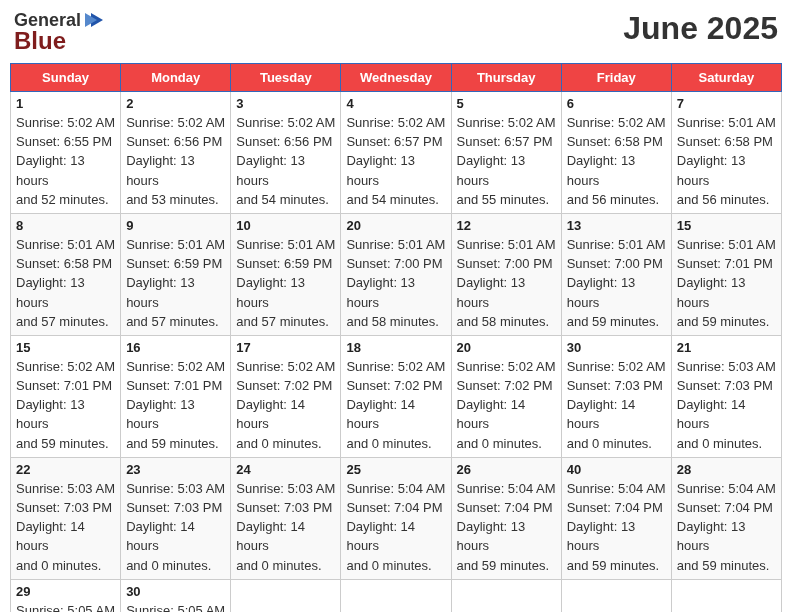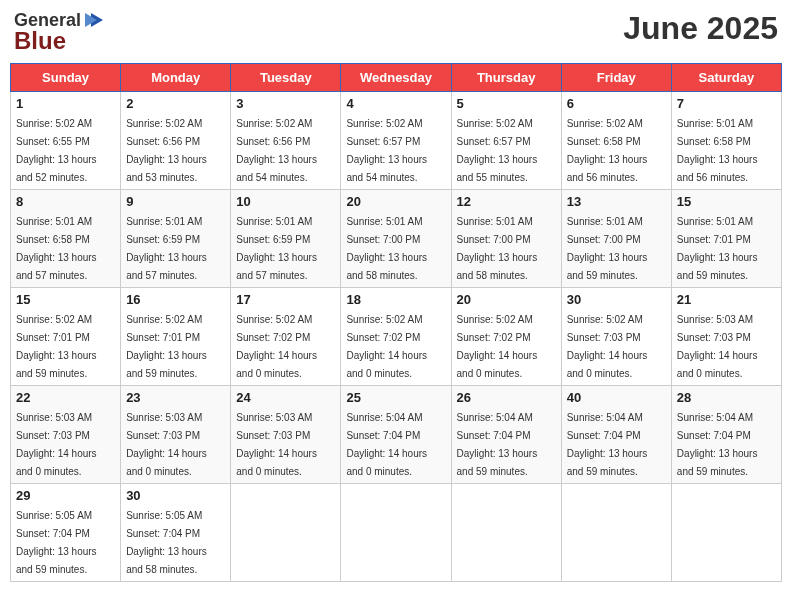--- a/index.html
+++ b/index.html
@@ -57,21 +57,21 @@
       height: 88px;
     }
     .day-num {
       font-size: 13px;
       font-weight: bold;
       color: #222;
       display: block;
       margin-bottom: 2px;
     }
     .day-info {
-      font-size: 10px;
+      font-size: 13px;
       color: #333;
       line-height: 1.4;
     }
     .empty-cell {
       background: #f5f5f5;
     }
     tr:nth-child(even) td {
       background: #f9f9f9;
     }
     tr:nth-child(odd) td {

